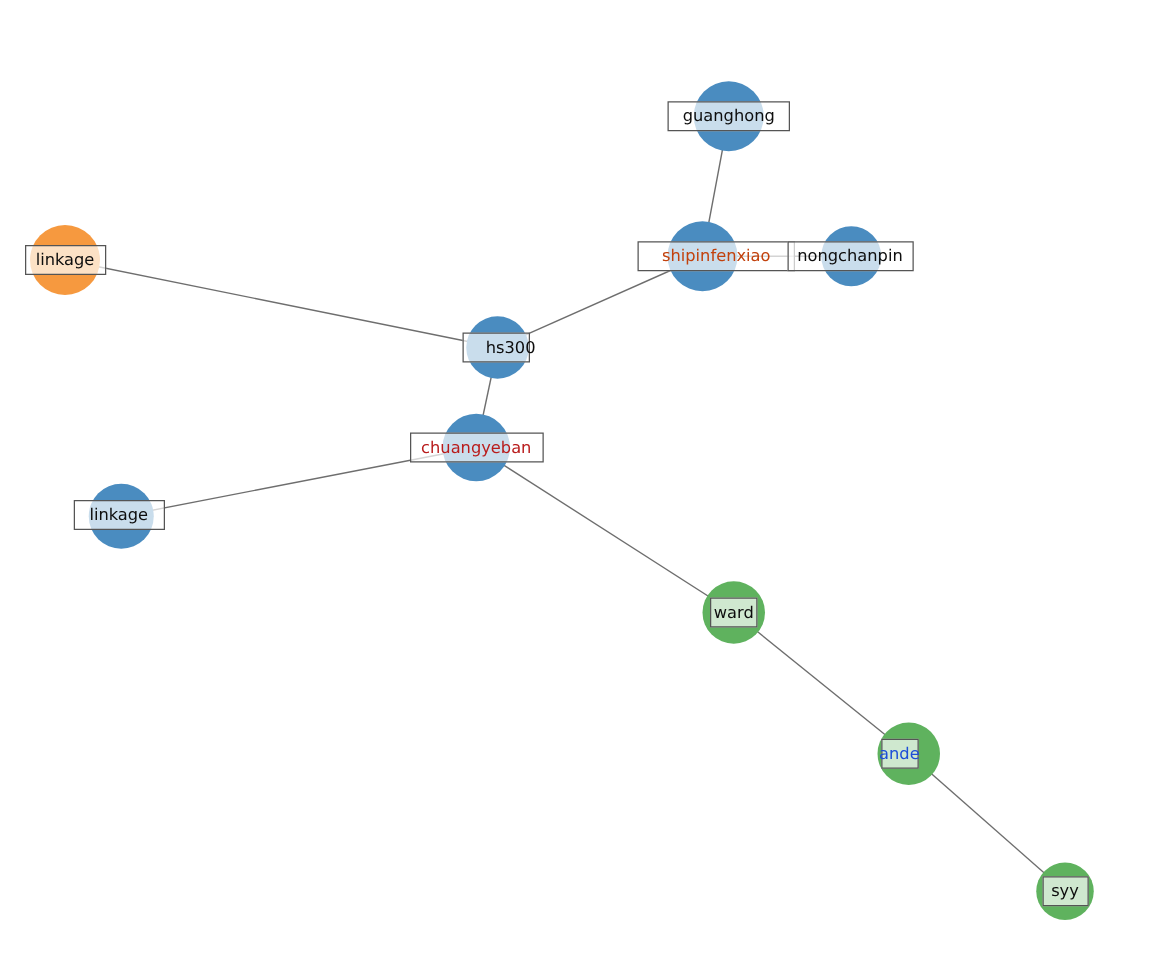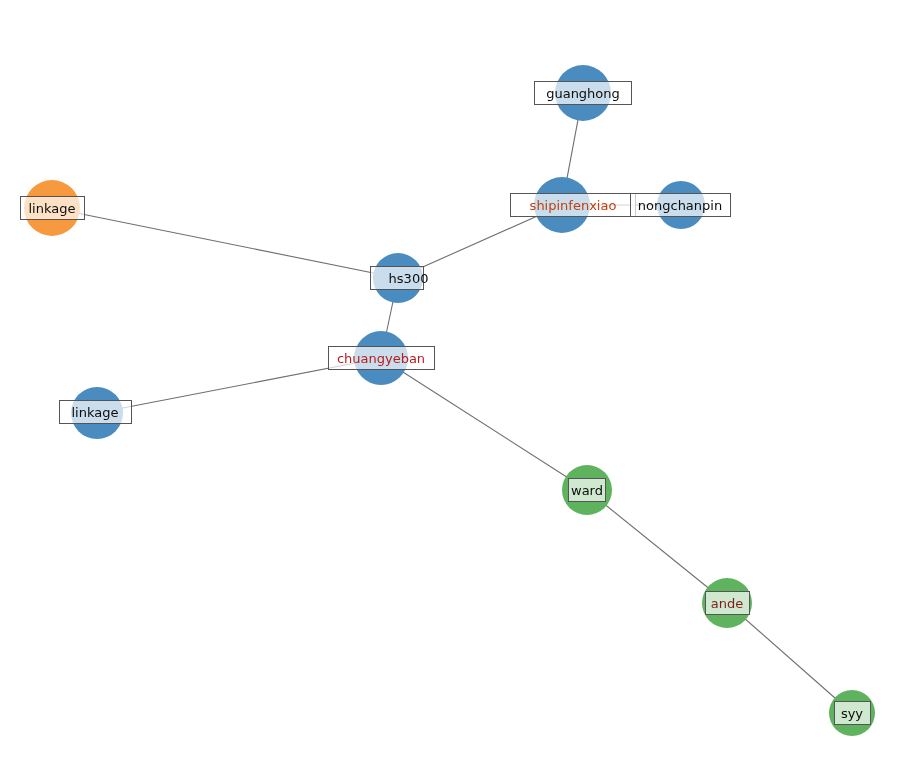--- a/index.html
+++ b/index.html
@@ -93,17 +93,17 @@
 
   <div id="labels-layer">
       <div class="node-label" style="width: 98px; left: 534px; top: 81px; border-color: rgb(85, 85, 85); color: rgb(13, 13, 13);">guanghong</div>
       <div class="node-label" style="width: 126px; left: 510px; top: 193px; border-color: rgb(85, 85, 85); color: #c2410c;">shipinfenxiao</div>
       <div class="node-label" style="width: 101px; left: 629.5px; top: 193px; border-color: rgb(85, 85, 85); color: rgb(13, 13, 13);">nongchanpin</div>
       <div class="node-label" style="width: 54px; left: 370px; top: 266px; border-color: rgb(85, 85, 85); color: rgb(13, 13, 13); padding-left: 28px;">hs300</div>
       <div class="node-label" style="width: 107px; left: 327.5px; top: 346px; border-color: rgb(85, 85, 85); color: #b91c1c;">chuangyeban</div>
       <div class="node-label" style="width: 73px; left: 58.5px; top: 400px; border-color: rgb(85, 85, 85); color: rgb(13, 13, 13);">linkage</div>
       <div class="node-label" style="width: 65px; left: 19.5px; top: 196px; border-color: rgb(85, 85, 85); color: rgb(13, 13, 13);">linkage</div>
       <div class="node-label" style="width: 38px; left: 568px; top: 478px; border-color: rgb(85, 85, 85); color: rgb(13, 13, 13);">ward</div>
-      <div class="node-label" style="width: 45px; left: 704.5px; top: 591px; border-color: rgb(85, 85, 85); color: #7f1d1d;">ande</div>
+      <div class="node-label" style="width: 30px; left: 704.5px; top: 591px; border-color: rgb(85, 85, 85); color: #1d4ed8;">ande</div>
       <div class="node-label" style="width: 37px; left: 833.5px; top: 701px; border-color: rgb(85, 85, 85); color: rgb(13, 13, 13);">syy</div>
     </div>
 
 </div>
 
 </body></html>

